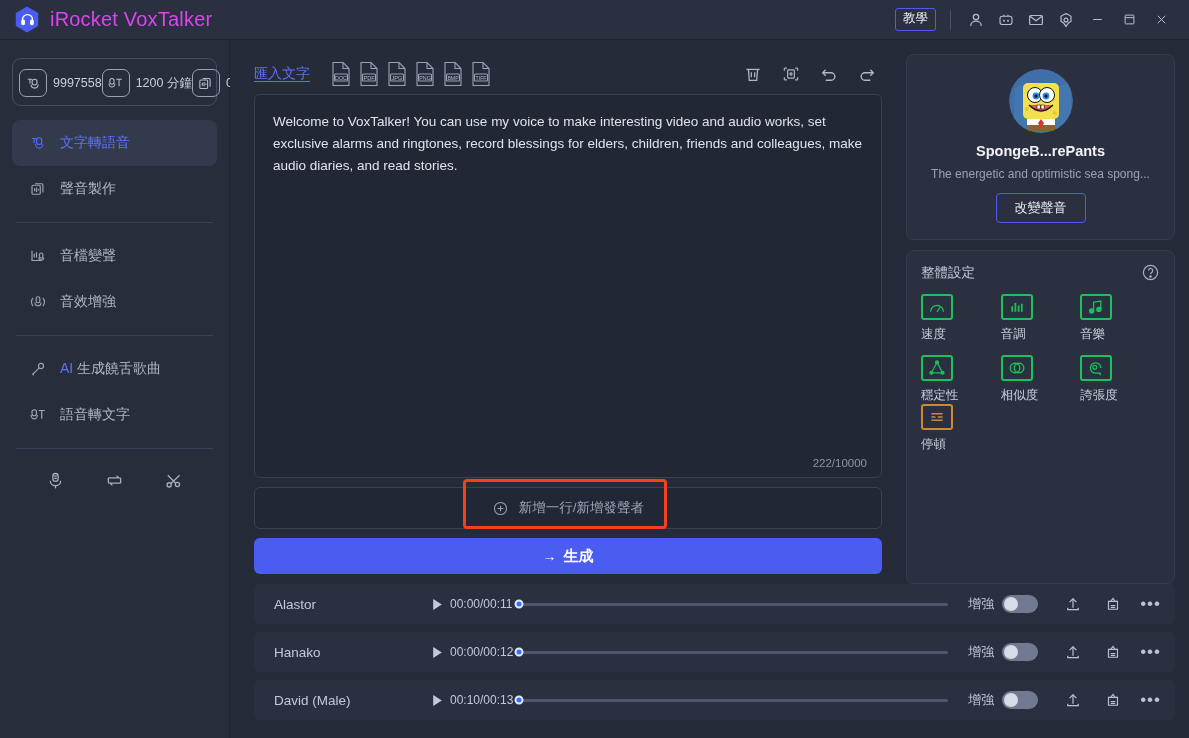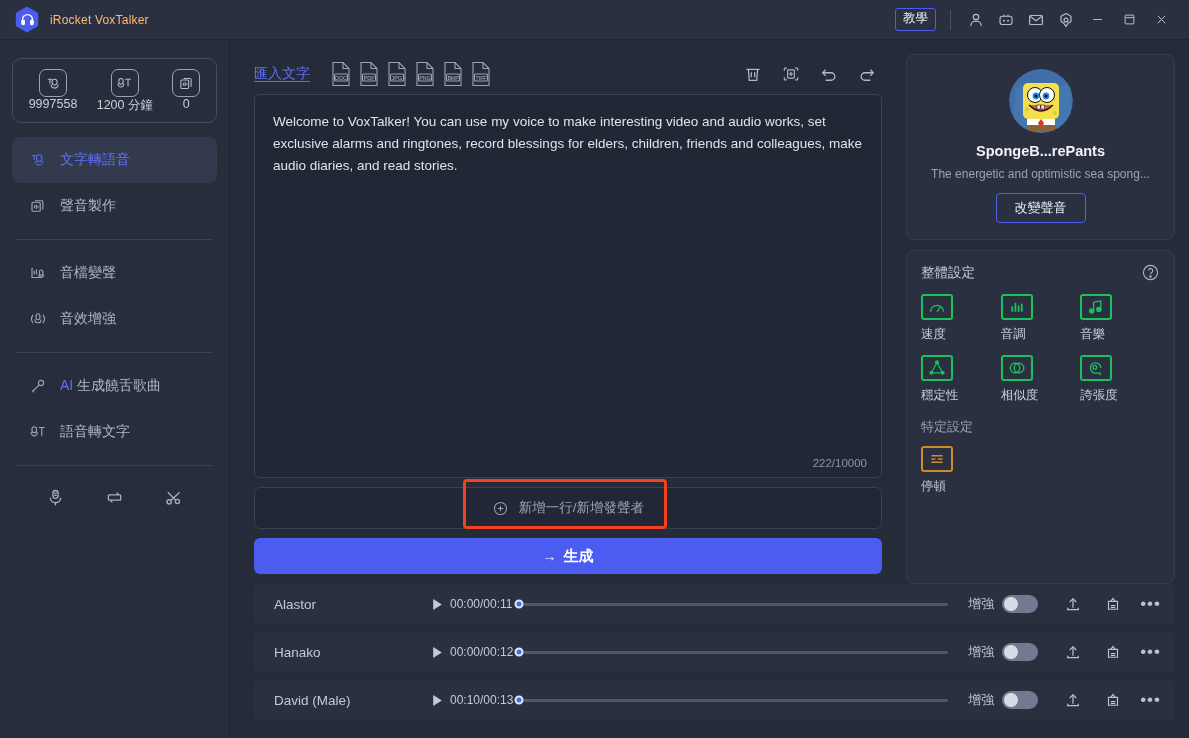--- a/index.html
+++ b/index.html
@@ -20,21 +20,21 @@
     padding: 0 12px 0 14px;
     border-bottom: 1px solid #20242f;
   }
   .logo-badge {
     width: 26px; height: 26px; margin-right: 10px;
     background: #4b5cf0;
     clip-path: polygon(50% 0%, 93% 25%, 93% 75%, 50% 100%, 7% 75%, 7% 25%);
     display: flex; align-items: center; justify-content: center;
   }
   .logo-badge svg { width: 15px; height: 15px; }
-  .app-title { font-size: 12px; color: #fdba74; letter-spacing: .2px; }
+  .app-title { font-size: 20px; color: #d946ef; letter-spacing: .2px; }
   .tb-spacer { flex: 1; }
   .tutorial-btn {
     border: 1px solid #4b5cf0; border-radius: 3px;
     color: #e8ebf2; font-size: 12.5px;
     padding: 3px 7px 4px; margin-right: 12px;
     background: #2b3040; cursor: pointer; line-height: 1.1;
   }
   .tb-divider { width: 1px; height: 20px; background: #4a5164; margin: 0 10px 0 2px; }
   .tb-icon {
     width: 30px; height: 30px; display: flex; align-items: center; justify-content: center;
@@ -53,21 +53,21 @@
     background: #282d3c;
     border-right: 1px solid #20242f;
     padding: 10px 0 0;
     display: flex; flex-direction: column;
   }
   .credits {
     margin: 8px 12px 14px; padding: 10px 6px 8px;
     border: 1px solid #454c60; border-radius: 9px;
     display: flex; justify-content: space-around; align-items: flex-start;
   }
-  .credit { display: flex; flex-direction: column; align-items: center; cursor: pointer; }
+  .credit { display: flex; align-items: center; gap: 6px; cursor: pointer; }
   .credit-ic {
     width: 28px; height: 28px; border: 1px solid #9aa2b5; border-radius: 7px;
     display: flex; align-items: center; justify-content: center; color: #b6bccb;
   }
   .credit-ic svg { width: 17px; height: 17px; }
   .credit-val { font-size: 12.5px; color: #c9cedb; white-space: nowrap; }
 
   .nav-item {
     height: 46px; margin: 0 12px; padding: 0 16px;
     display: flex; align-items: center; gap: 12px;
@@ -581,21 +581,20 @@
                   <svg viewBox="0 0 24 20" fill="none" stroke="currentColor" stroke-width="1.6">
                       <path d="M18 10a6.5 6.5 0 10-6.5 6.5h6.5"></path>
                       <circle cx="10.5" cy="9" r="2.4"></circle>
                       <path d="M16 16.5l2 2.5"></path>
                     </svg>
                 </div>
                 <div class="set-label">誇張度</div>
               </div>
             </div>
 
-            <div class="sub-title">特定設定</div>
 
             <div class="set-grid single">
               <div class="set-item">
                 <div class="set-ic orange">
                   <svg viewBox="0 0 24 20" fill="none" stroke="currentColor" stroke-width="1.8">
                       <path d="M5 6h14M5 10h5M13 10h6M5 14h14"></path>
                     </svg>
                 </div>
                 <div class="set-label">停頓</div>
               </div>

